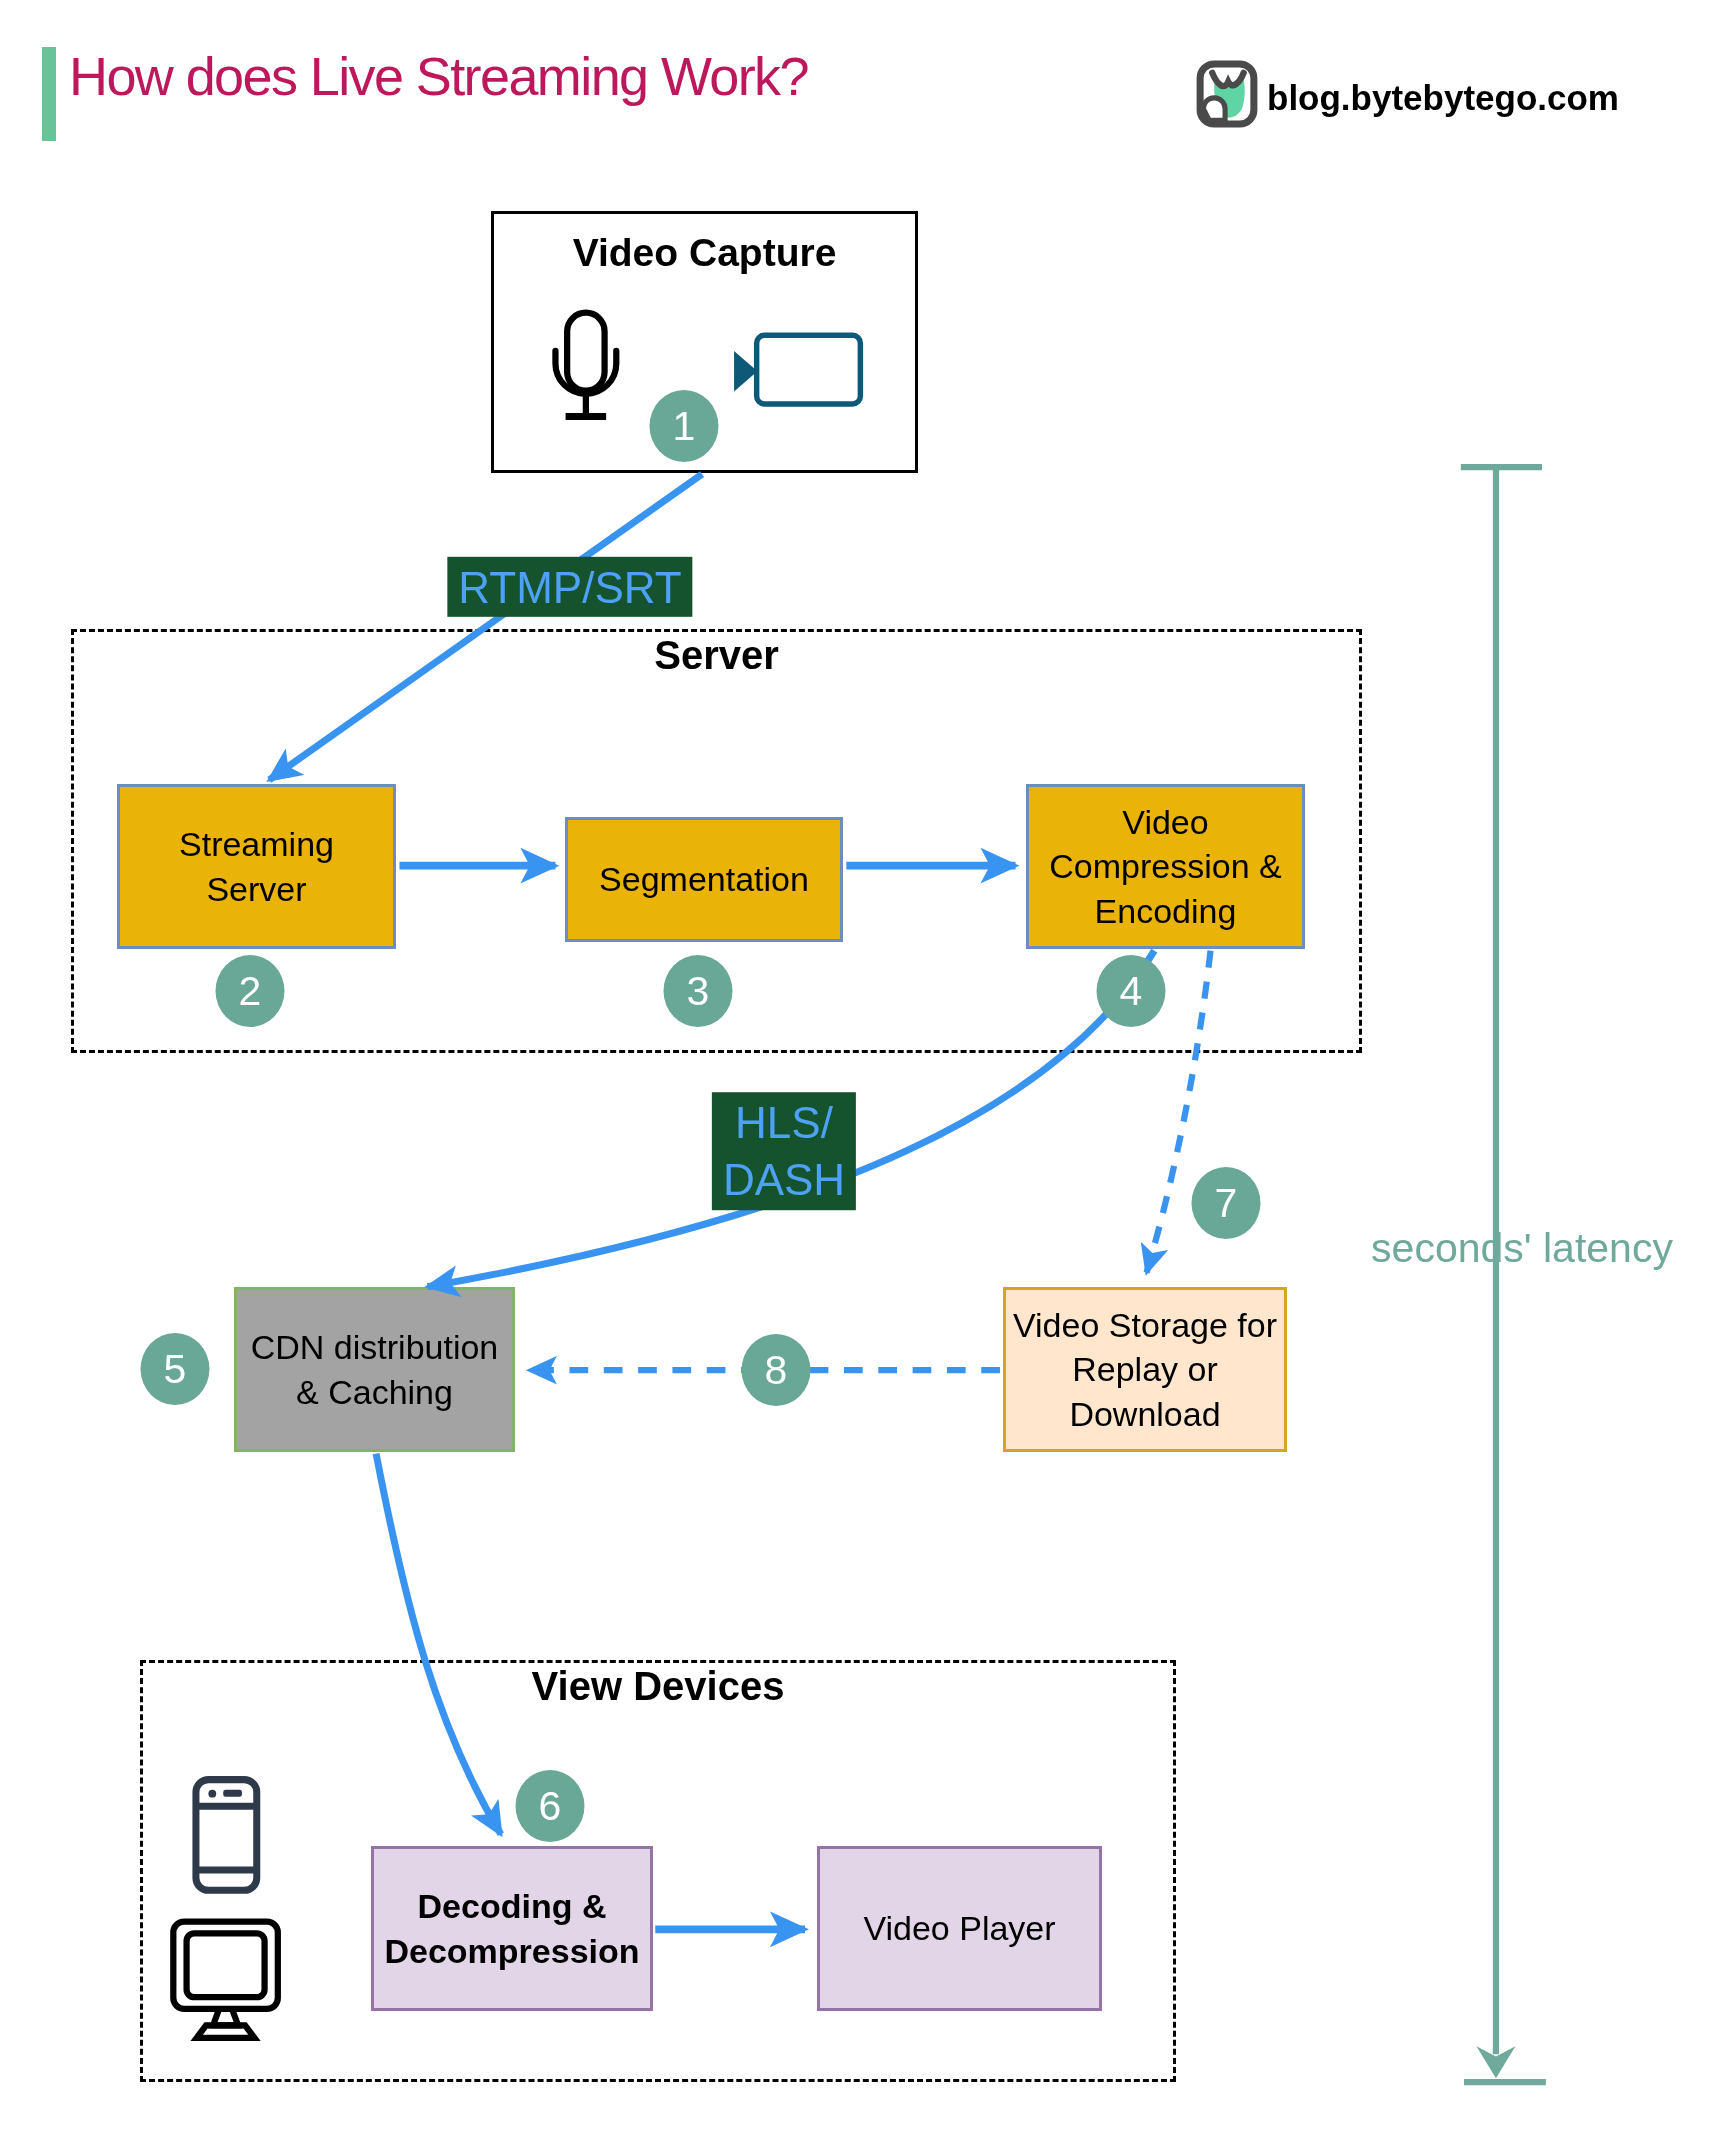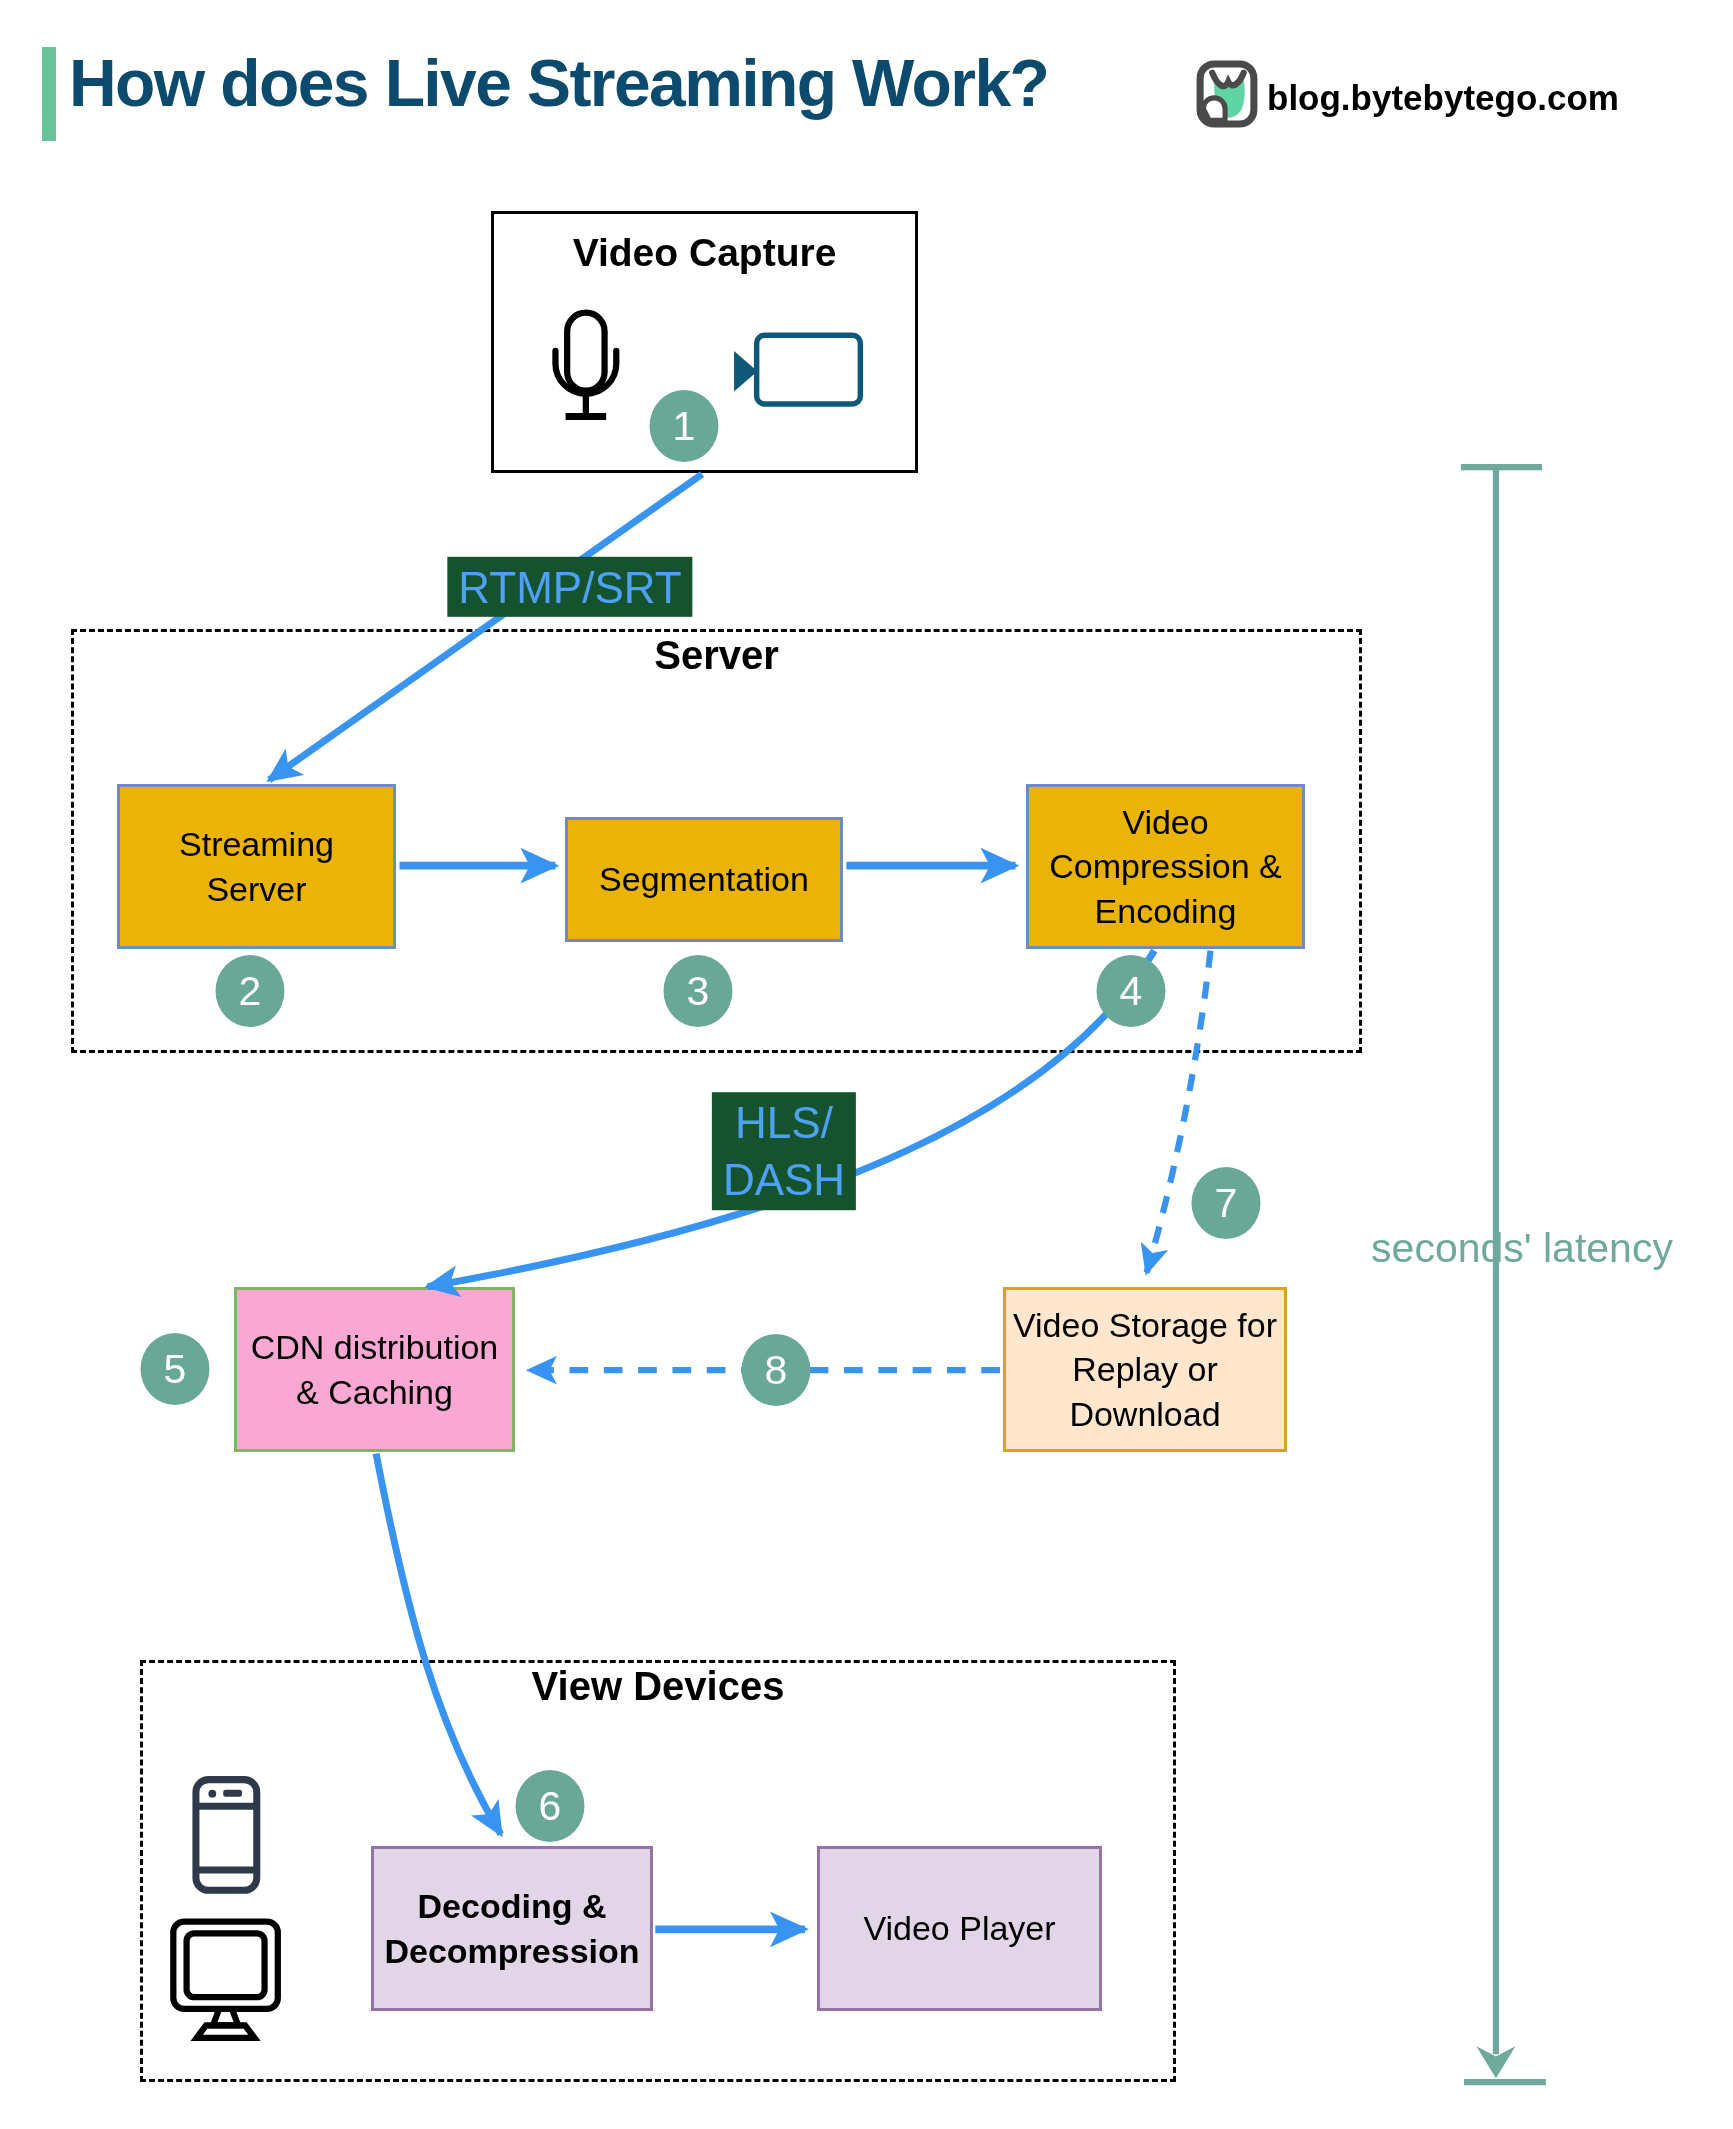--- a/index.html
+++ b/index.html
@@ -1,34 +1,34 @@
 <!DOCTYPE html>
 <html style="font-size:12.5px"><head>
 <meta charset="utf-8">
 <style>
   html,body{margin:0;padding:0;background:#ffffff;}
   body{font-family:"Liberation Sans","DejaVu Sans",sans-serif;}
   #canvas{position:relative;width:1734px;height:2129px;background:#fff;overflow:hidden;}
 
   
   .accent-bar{position:absolute;left:42px;top:47px;width:14px;height:94px;background:#69C398;}
-  .page-title{position:absolute;left:69px;top:45px;font-size:66px;letter-spacing:-1.6px;color:#0c4a6e;white-space:nowrap;font-weight:700;}
+  .page-title{position:absolute;left:69px;top:45px;font-size:54px;letter-spacing:-1.6px;color:#be185d;white-space:nowrap;font-weight:400;}
   .logo{position:absolute;left:1195px;top:58px;width:64px;height:72px;}
   .site-label{position:absolute;left:1267px;top:78px;font-size:35px;font-weight:bold;color:#000;white-space:nowrap;}
 
   
   .group{position:absolute;border:3.1px dashed #000;z-index:1;}
   .group-label{position:absolute;left:0;top:1px;width:100%;text-align:center;font-weight:bold;font-size:40px;color:#000;}
 
   
   .box{position:absolute;display:flex;align-items:center;justify-content:center;text-align:center;
        font-size:34px;line-height:1.3;color:#000;z-index:2;box-sizing:border-box;padding:7px;}
   .box-plain{background:#fff;border:3.1px solid #000;}
   .box-blue{background:#eab308;border:3.1px solid #6C8EBF;}
-  .box-green{background:#f9a8d4;border:3.1px solid #82B366;}
+  .box-green{background:#a3a3a3;border:3.1px solid #82B366;}
   .box-orange{background:#FFE6CC;border:3.1px solid #D6A41F;}
   .box-purple{background:#E1D5E7;border:3.1px solid #9673A6;}
   .capture-title{position:absolute;left:0;top:14px;width:100%;text-align:center;font-weight:bold;font-size:39px;color:#000;}
 
   
   .step{position:absolute;width:69px;height:72px;border-radius:50%;background:#69A796;color:#fff;
         font-size:41px;display:flex;align-items:center;justify-content:center;z-index:7;
         transform:translate(-50%,-50%);}
 
   

